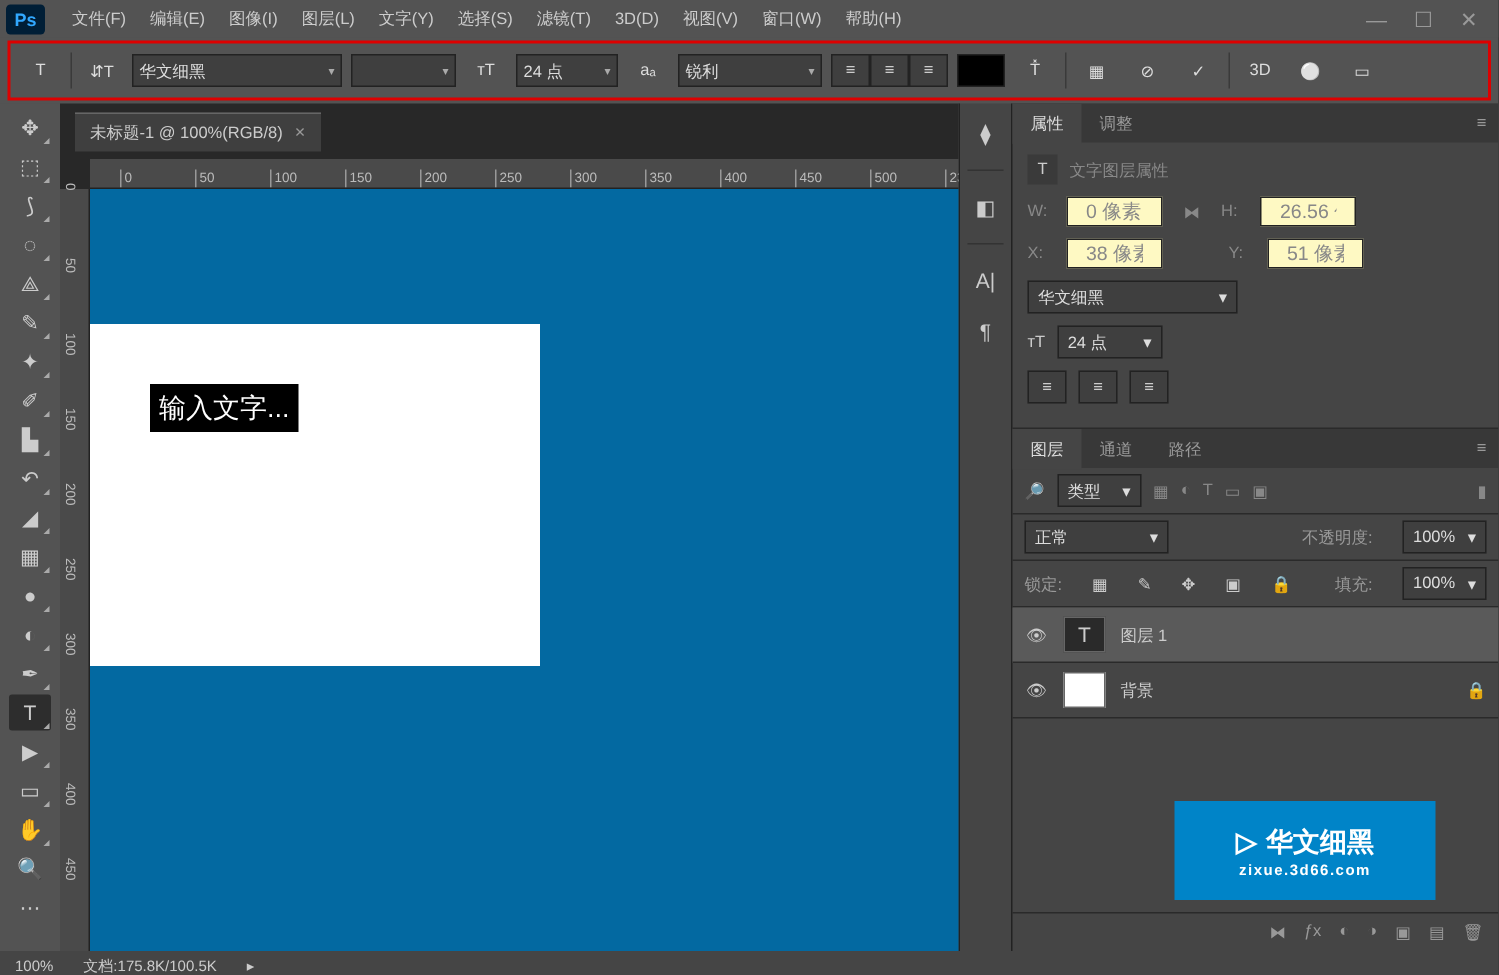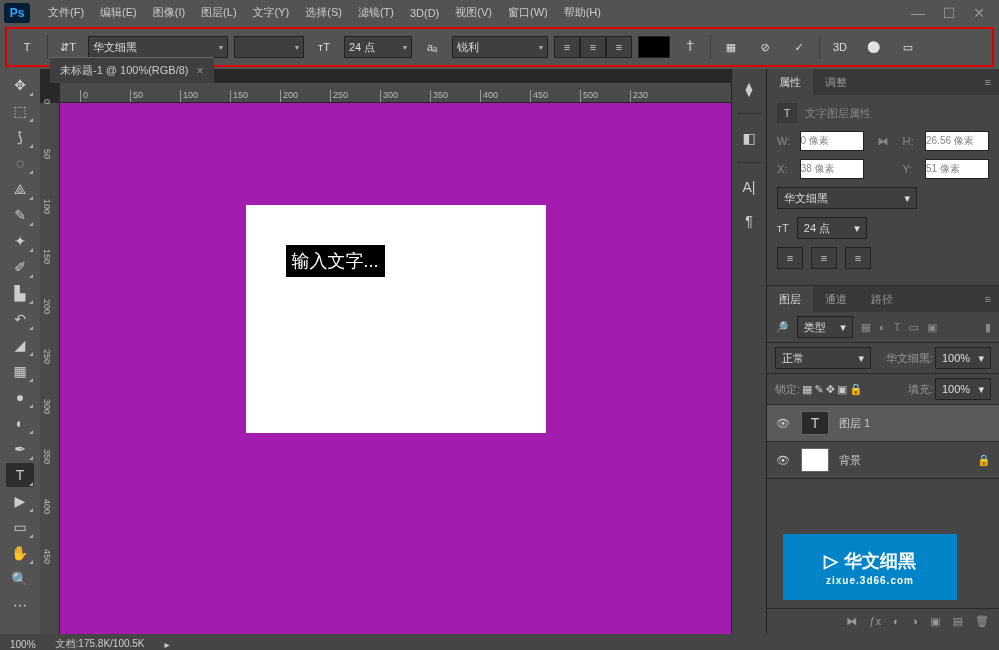--- a/index.html
+++ b/index.html
@@ -20,51 +20,51 @@
 .color-swatch { width: 32px; height: 22px; background: #000; border: 1px solid #222; }
 
 .main-area { display: flex; height: calc(100% - 65px - 20px); }
 
 .toolbox { width: 40px; background: #535353; display: flex; flex-direction: column; align-items: center; padding-top: 4px; gap: 2px; }
 .tool { width: 28px; height: 24px; display: flex; align-items: center; justify-content: center; cursor: pointer; border-radius: 2px; font-size: 14px; position: relative; }
 .tool.active { background: #2d2d2d; }
 .tool-corner { position: absolute; right: 1px; bottom: 1px; width: 0; height: 0; border-left: 4px solid transparent; border-bottom: 4px solid #aaa; }
 
 .doc-area { flex: 1; background: #282828; display: flex; flex-direction: column; }
-.tab-bar { height: 14px; display: flex; align-items: flex-end; padding-left: 10px; }
+.tab-bar { height: 37px; display: flex; align-items: center; padding-left: 10px; }
 .doc-tab { background: #3f3f3f; padding: 5px 10px; font-size: 11px; display: flex; align-items: center; gap: 8px; border-top: 1px solid #666; }
 .doc-tab .close { color: #999; font-size: 12px; cursor: pointer; }
 .ruler-h { height: 20px; background: #4a4a4a; border-bottom: 1px solid #222; display: flex; align-items: flex-end; margin-left: 20px; position: relative; overflow: hidden; }
 .ruler-mark { position: absolute; bottom: 0; font-size: 9px; color: #bbb; border-left: 1px solid #999; padding-left: 2px; height: 12px; }
 .canvas-container { flex: 1; display: flex; }
 .ruler-v { width: 20px; background: #4a4a4a; border-right: 1px solid #222; position: relative; }
 .ruler-vmark { position: absolute; left: 2px; font-size: 9px; color: #bbb; writing-mode: vertical-lr; }
-.canvas-viewport { flex: 1; background: #a21caf; display: flex; align-items: center; justify-content: center; position: relative; }
+.canvas-viewport { flex: 1; background: #0369a1; display: flex; align-items: center; justify-content: flex-start; position: relative; }
 .canvas { width: 300px; height: 228px; background: white; position: relative; margin-top: -100px; }
 .text-input { position: absolute; top: 40px; left: 40px; background: black; color: white; padding: 4px 6px; font-size: 18px; }
 
 .side-dock { width: 35px; background: #454545; display: flex; flex-direction: column; align-items: center; gap: 14px; padding-top: 10px; border-left: 1px solid #222; }
 .dock-icon { width: 20px; height: 20px; display: flex; align-items: center; justify-content: center; color: #ccc; cursor: pointer; font-size: 14px; }
 .dock-divider { width: 24px; height: 1px; background: #333; }
 
-.panels { width: 233px; background: #454545; display: flex; flex-direction: column; border-left: 1px solid #222; }
+.panels { width: 325px; background: #454545; display: flex; flex-direction: column; border-left: 1px solid #222; }
 .panel-tabs { display: flex; background: #383838; height: 26px; align-items: center; }
 .panel-tab { padding: 6px 12px; cursor: pointer; color: #999; font-size: 11px; }
 .panel-tab.active { background: #454545; color: #ddd; }
 .panel-menu { margin-left: auto; padding: 0 8px; color: #999; cursor: pointer; }
 .panel-body { padding: 8px 10px; border-bottom: 1px solid #2a2a2a; }
 
 .prop-row { display: flex; align-items: center; gap: 8px; margin-bottom: 8px; }
 .prop-label { color: #888; font-size: 11px; width: 18px; }
-.prop-input { background: #ffffff; border: 1px solid #222; color: #888; padding: 2px 0; width: 64px; height: 20px; font-size: 10px; }
+.prop-input { background: #fef9c3; border: 1px solid #222; color: #888; padding: 2px 12px; width: 64px; height: 20px; font-size: 13px; }
 .prop-select { background: #3f3f3f; border: 1px solid #222; color: #ddd; height: 22px; padding: 0 6px; display: flex; align-items: center; justify-content: space-between; }
 
 .layers-panel { flex: 1; display: flex; flex-direction: column; }
 .layers-toolbar { display: flex; align-items: center; padding: 4px 8px; gap: 8px; border-bottom: 1px solid #2a2a2a; }
-.layers-row { display: flex; align-items: center; padding: 4px 8px; gap: 2px; border-bottom: 1px solid #2a2a2a; font-size: 11px; }
+.layers-row { display: flex; align-items: center; padding: 4px 8px; gap: 20px; border-bottom: 1px solid #2a2a2a; font-size: 11px; }
 .layer-item { display: flex; align-items: center; padding: 6px 8px; gap: 10px; border-bottom: 1px solid #2a2a2a; cursor: pointer; }
 .layer-item.active { background: #5a5a5a; }
 .eye-icon { width: 16px; text-align: center; cursor: pointer; }
 .layer-thumb { width: 28px; height: 24px; background: #2a2a2a; border: 1px solid #666; display: flex; align-items: center; justify-content: center; font-size: 14px; }
 .layer-thumb.white { background: white; }
 .layers-bottom { margin-top: auto; display: flex; justify-content: flex-end; padding: 6px 10px; gap: 12px; color: #999; border-top: 1px solid #2a2a2a; }
 
 .status-bar { height: 20px; background: #454545; display: flex; align-items: center; padding: 0 10px; font-size: 10px; color: #ccc; gap: 20px; }
 
 .watermark { position: absolute; right: 42px; bottom: 50px; width: 174px; height: 66px; background: #0084c8; display: flex; align-items: center; justify-content: center; color: white; font-size: 18px; font-weight: bold; flex-direction: column; }
@@ -272,21 +272,21 @@
         <span style="color:#888">T</span>
         <span style="color:#888">▭</span>
         <span style="color:#888">▣</span>
         <span style="margin-left:auto;color:#888">▮</span>
       </div>
       <div class="layers-row">
         <div class="prop-select" style="width:96px">
             <span>正常</span>
             <span class="arrow">▾</span>
           </div>
-        <span style="margin-left:auto;color:#999">华文细黑:</span>
+        <span style="margin-left:auto;color:#999">不透明度:</span>
         <div class="prop-select" style="width:56px">
             <span>100%</span>
             <span class="arrow">▾</span>
           </div>
       </div>
       <div class="layers-row">
         <span style="color:#999">锁定:</span>
         <span>▦</span>
         <span>✎</span>
         <span>✥</span>

